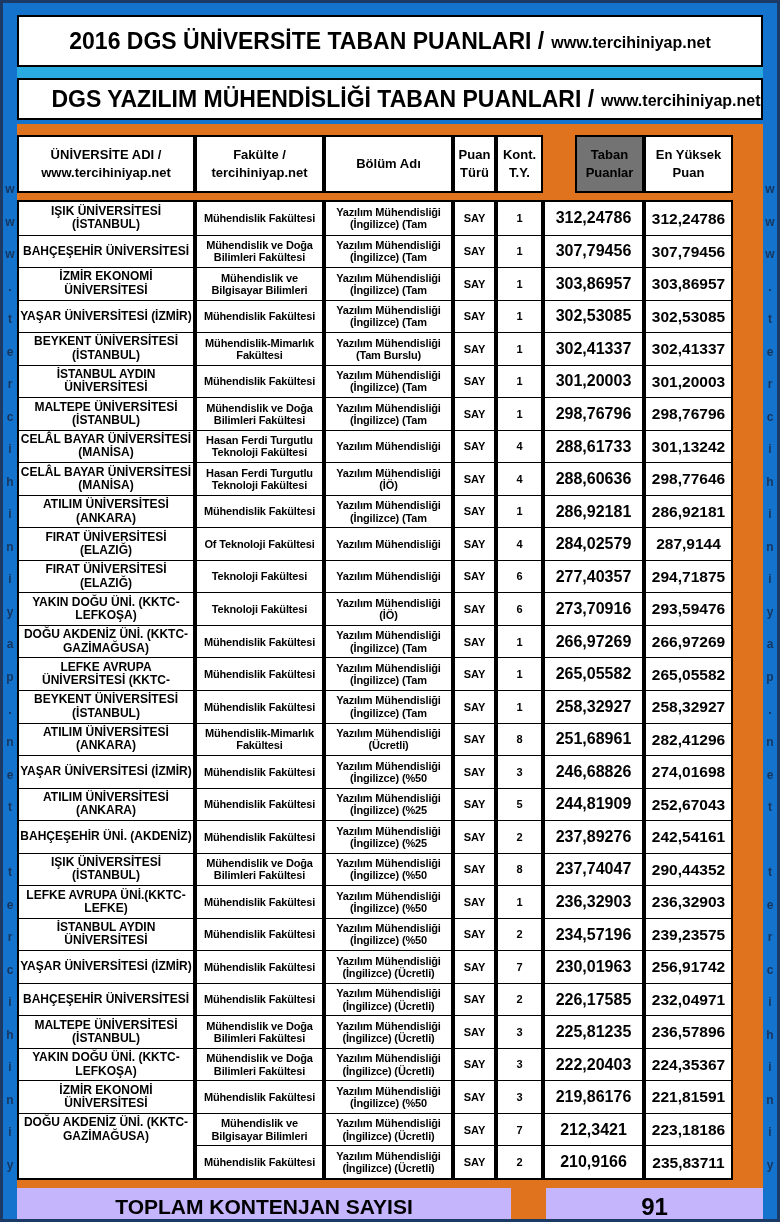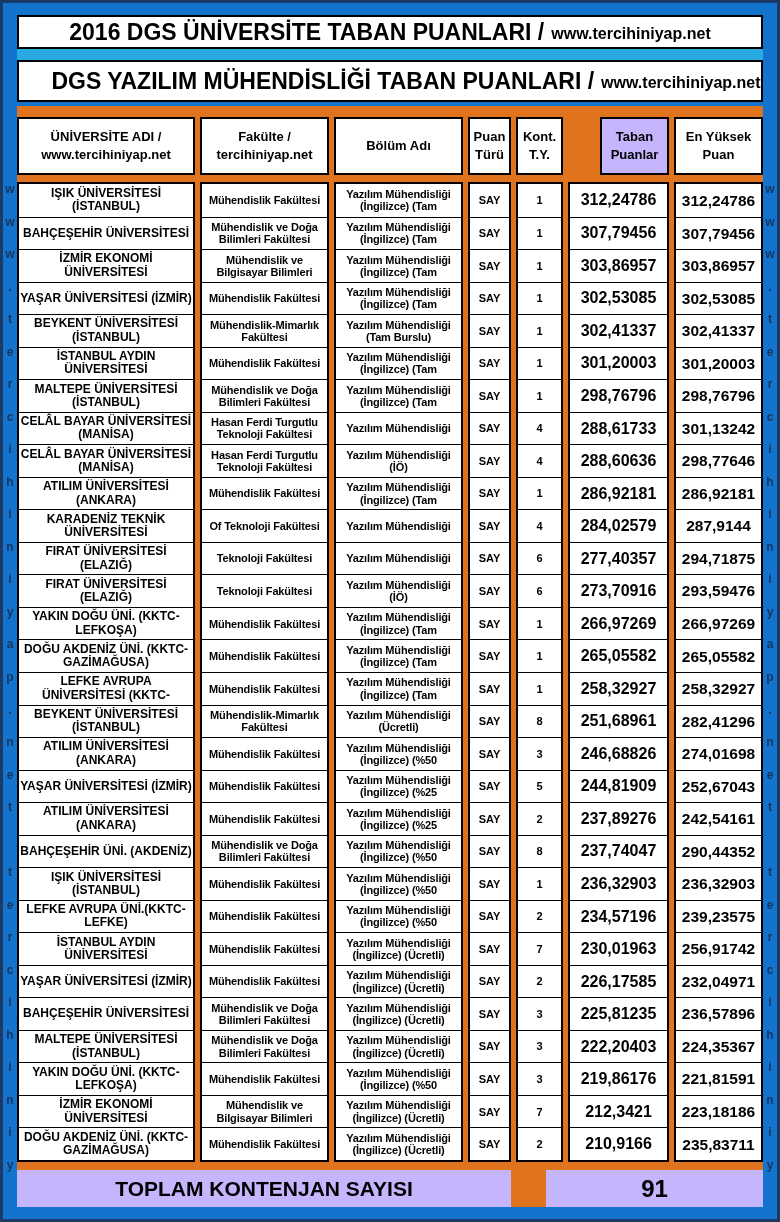--- a/index.html
+++ b/index.html
@@ -10,41 +10,40 @@
     position:relative; width:780px; height:1222px;
     background:#1474cd; border:3px solid #1c3a66;
     padding:12px 14px 0 14px; overflow:hidden;
   }
 
   .titlebar {
     background:#fff; border:2px solid #000;
     display:flex; align-items:center; justify-content:center;
     gap:7px; white-space:nowrap;
   }
-  .titlebar.first  { height:34px; }
+  .titlebar.first  { height:52px; }
   .titlebar.second { height:42px;padding-left:32px; }
   .main-title { font-size:23px; font-weight:bold; color:#000; }
   .site-title { font-size:16px; font-weight:bold; color:#000; padding-top:3px; }
 
   .cyan-strip { height:11px; background:#29abe2; }
 
   .orange-wrap { background:#e0731d; margin-top:4px; padding-top:11px; }
 
   .header-grid, .body-grid {
     display:grid;
     grid-template-columns:178px 129px 129px 43px 47px 101px 89px;
-    column-gap:5px;
   }
   .header-grid { height:58px; }
   .header-cell {
     background:#fff; border:2px solid #000;
     display:flex; flex-direction:column; align-items:center; justify-content:center;
     font-weight:bold; font-size:13px; line-height:1.4; text-align:center; color:#000;
   }
-  .header-cell.highlight { background:#c4b5fd;margin-left:32px; }
+  .header-cell.highlight { background:#737373;margin-left:32px; }
 
   .body-grid { margin-top:7px; height:980px; }
   .body-col {
     background:#fff; border:2px solid #000;
     display:grid; grid-template-rows:repeat(30,1fr);
   }
   .cell {
     border-top:1px solid #000;
     display:flex; align-items:center; justify-content:center;
     text-align:center; font-weight:bold; color:#000;
@@ -217,23 +216,20 @@
           <div class="cell">
             <span>CELÂL BAYAR ÜNİVERSİTESİ (MANİSA)</span>
           </div>
           <div class="cell">
             <span>CELÂL BAYAR ÜNİVERSİTESİ (MANİSA)</span>
           </div>
           <div class="cell">
             <span>ATILIM ÜNİVERSİTESİ (ANKARA)</span>
           </div>
           <div class="cell">
-            <span>KARADENİZ TEKNİK ÜNİVERSİTESİ</span>
-          </div>
-          <div class="cell">
             <span>FIRAT ÜNİVERSİTESİ (ELAZIĞ)</span>
           </div>
           <div class="cell">
             <span>FIRAT ÜNİVERSİTESİ (ELAZIĞ)</span>
           </div>
           <div class="cell">
             <span>YAKIN DOĞU ÜNİ. (KKTC-LEFKOŞA)</span>
           </div>
           <div class="cell">
             <span>DOĞU AKDENİZ ÜNİ. (KKTC-GAZİMAĞUSA)</span>

